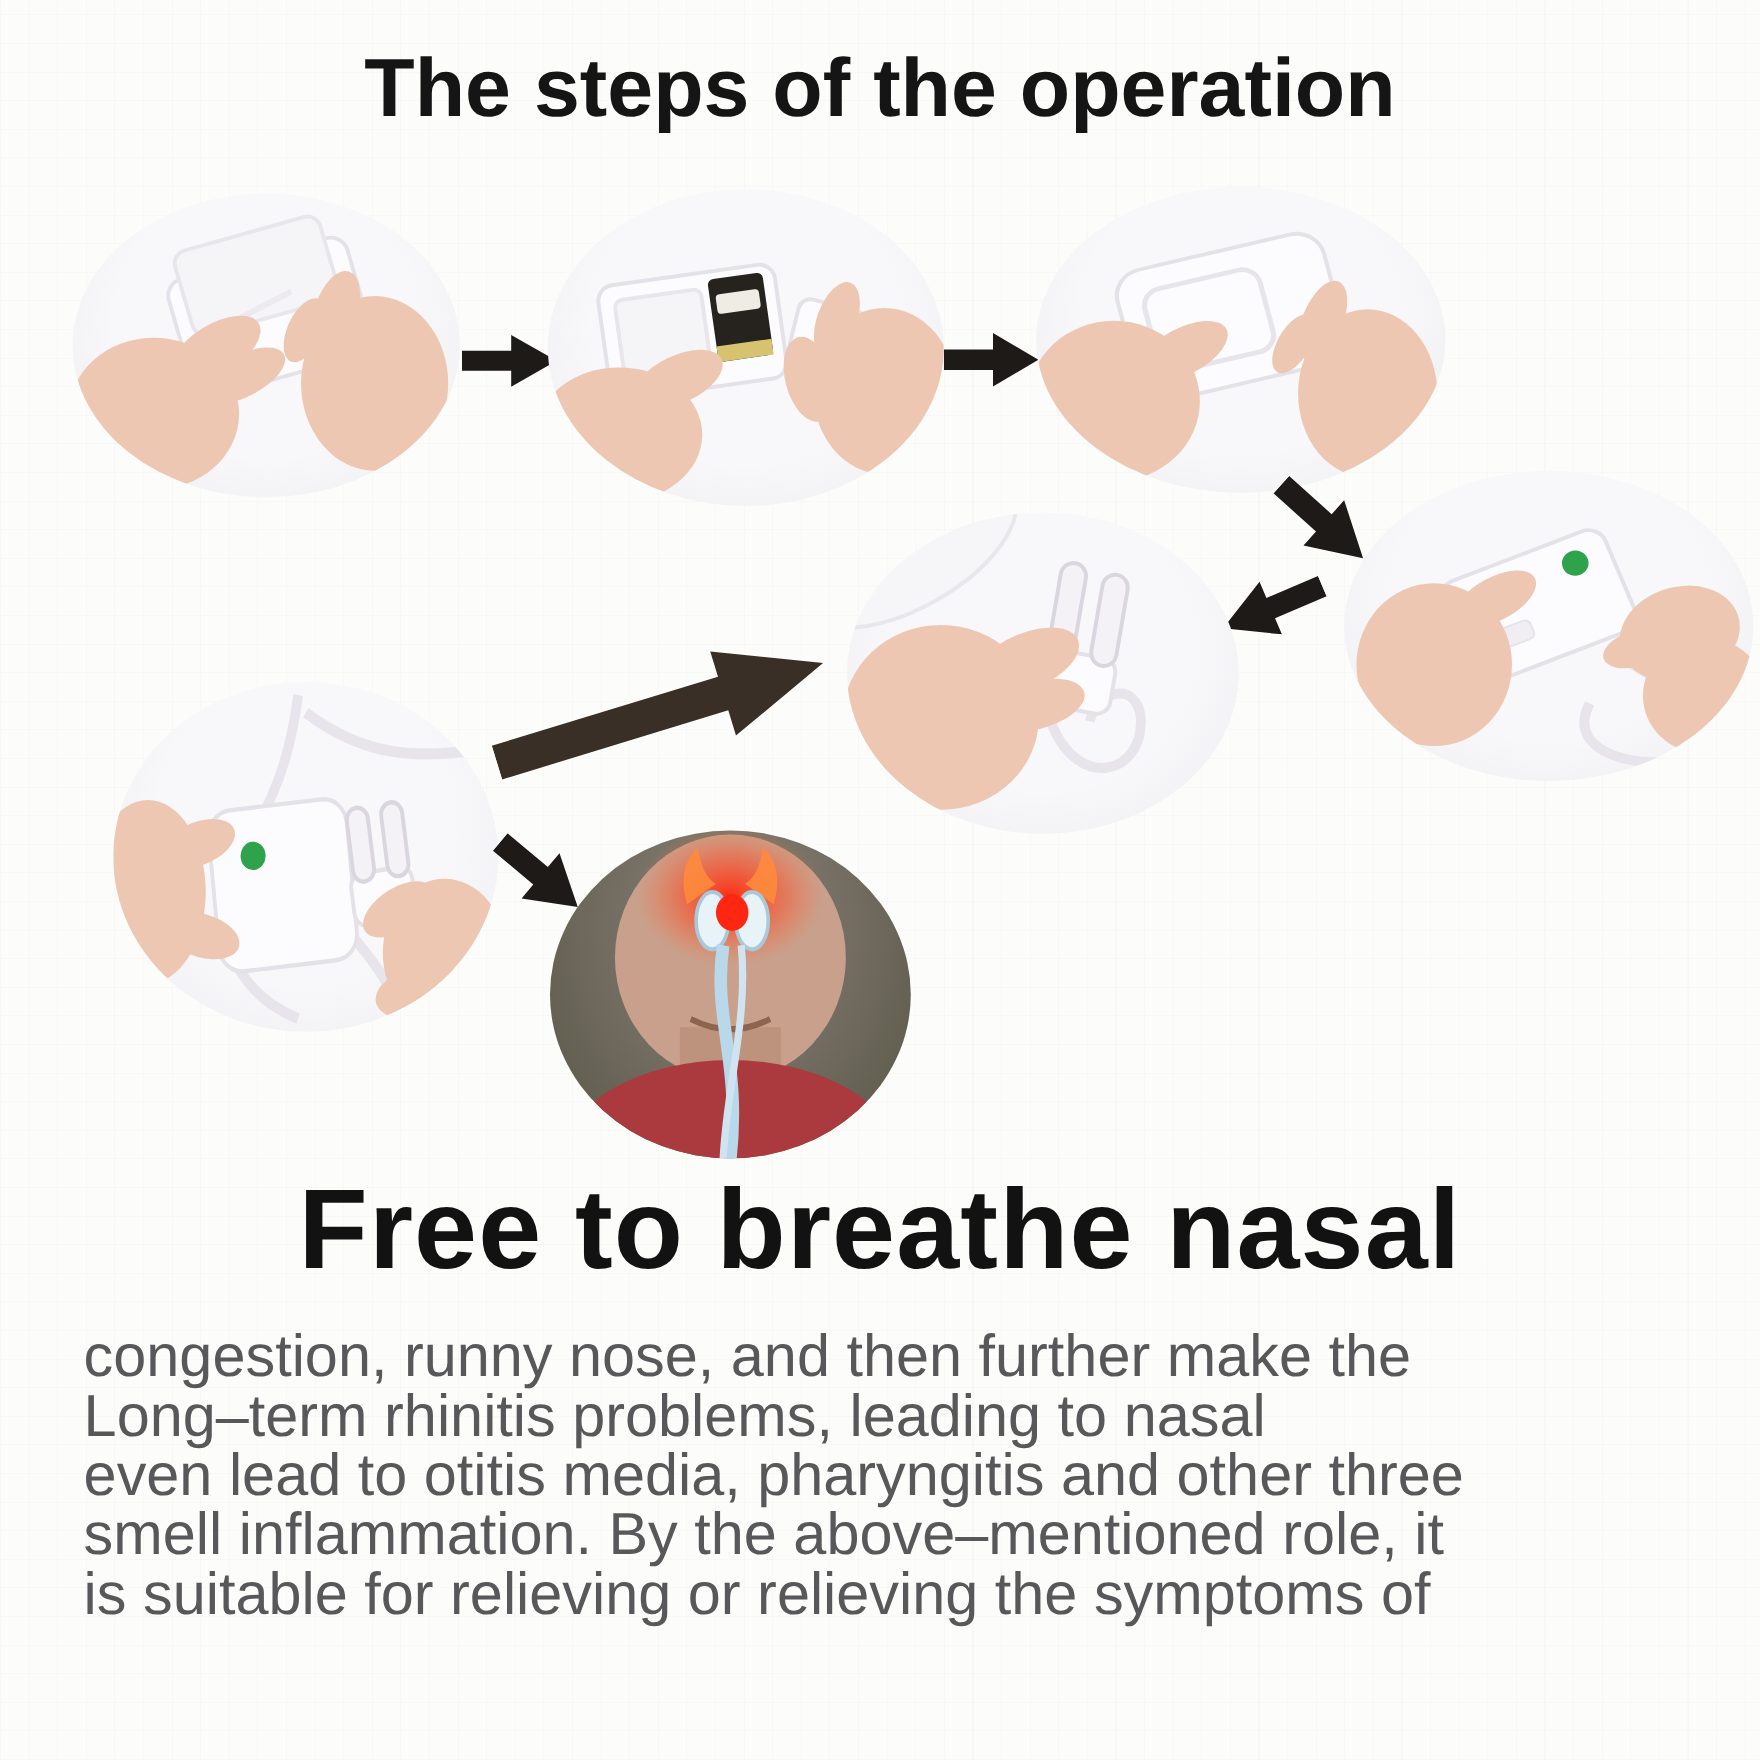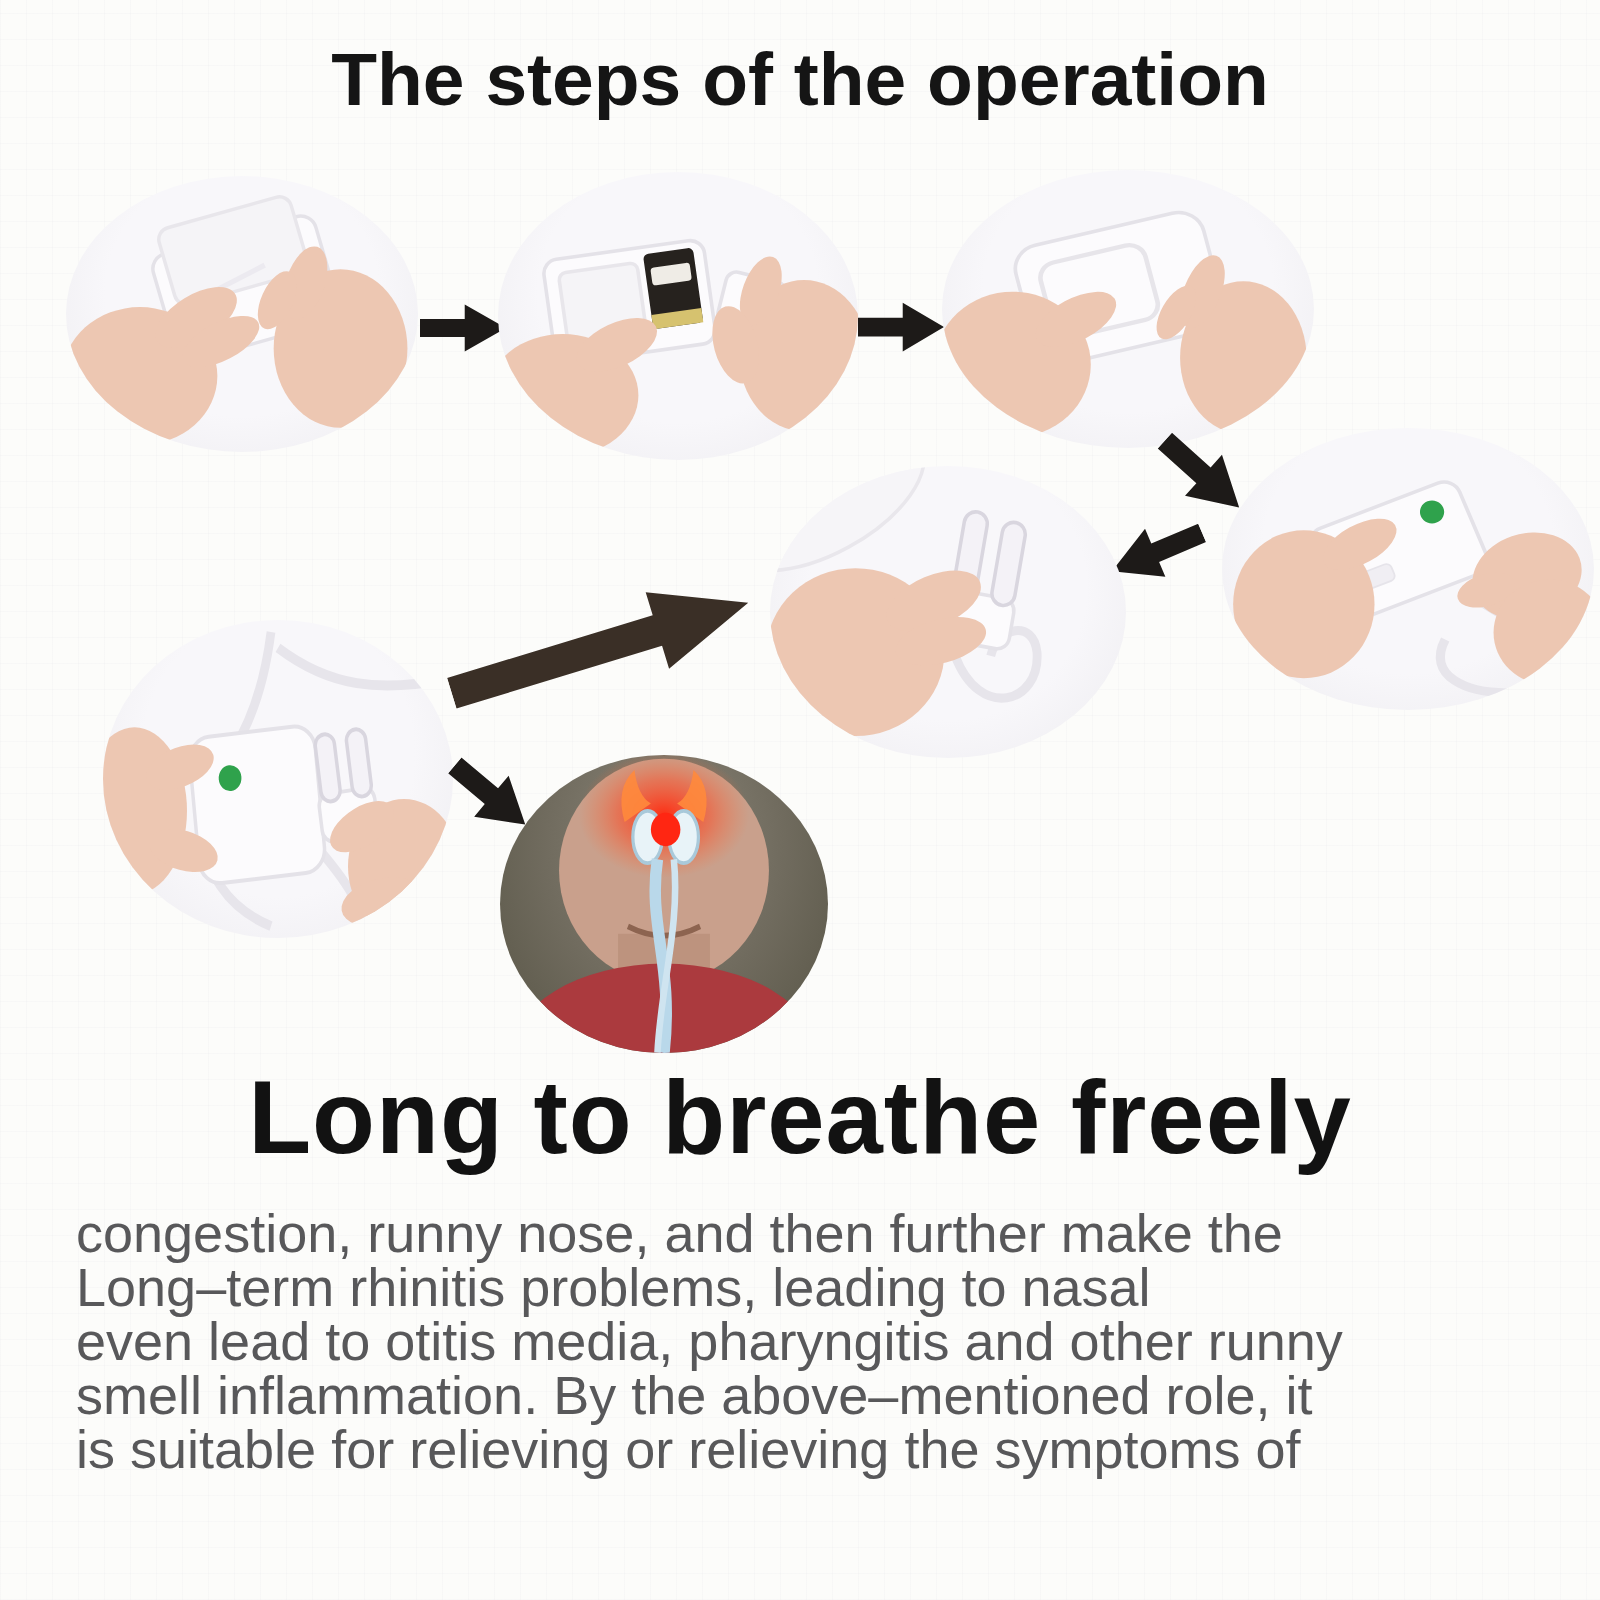--- a/index.html
+++ b/index.html
@@ -231,23 +231,23 @@
         <ellipse cx="90" cy="44" rx="9" ry="14" fill="#e8f3f8" stroke="#a9c9da" stroke-width="2"></ellipse>
         <ellipse cx="112" cy="44" rx="9" ry="14" fill="#e8f3f8" stroke="#a9c9da" stroke-width="2"></ellipse>
         <circle cx="101" cy="40" r="9" fill="#ff2612"></circle>
         <path d="M96,56 C90,92 106,112 100,160" stroke="#b9d8ea" stroke-width="7" fill="none"></path>
         <path d="M106,56 C110,92 98,124 96,160" stroke="#cfe4f0" stroke-width="4" fill="none"></path>
       </svg>
     </figure>
 
   </div>
 
-  <h2 class="headline">Long to breathe freely</h2>
+  <h2 class="headline">Free to breathe nasal</h2>
 
   <div class="paragraph">
     <div class="pline">congestion, runny nose, and then further make the</div>
     <div class="pline">Long–term rhinitis problems, leading to nasal</div>
-    <div class="pline">even lead to otitis media, pharyngitis and other runny</div>
+    <div class="pline">even lead to otitis media, pharyngitis and other three</div>
     <div class="pline">smell inflammation. By the above–mentioned role, it</div>
     <div class="pline">is suitable for relieving or relieving the symptoms of</div>
   </div>
 
 </div>
 
 </body></html>

